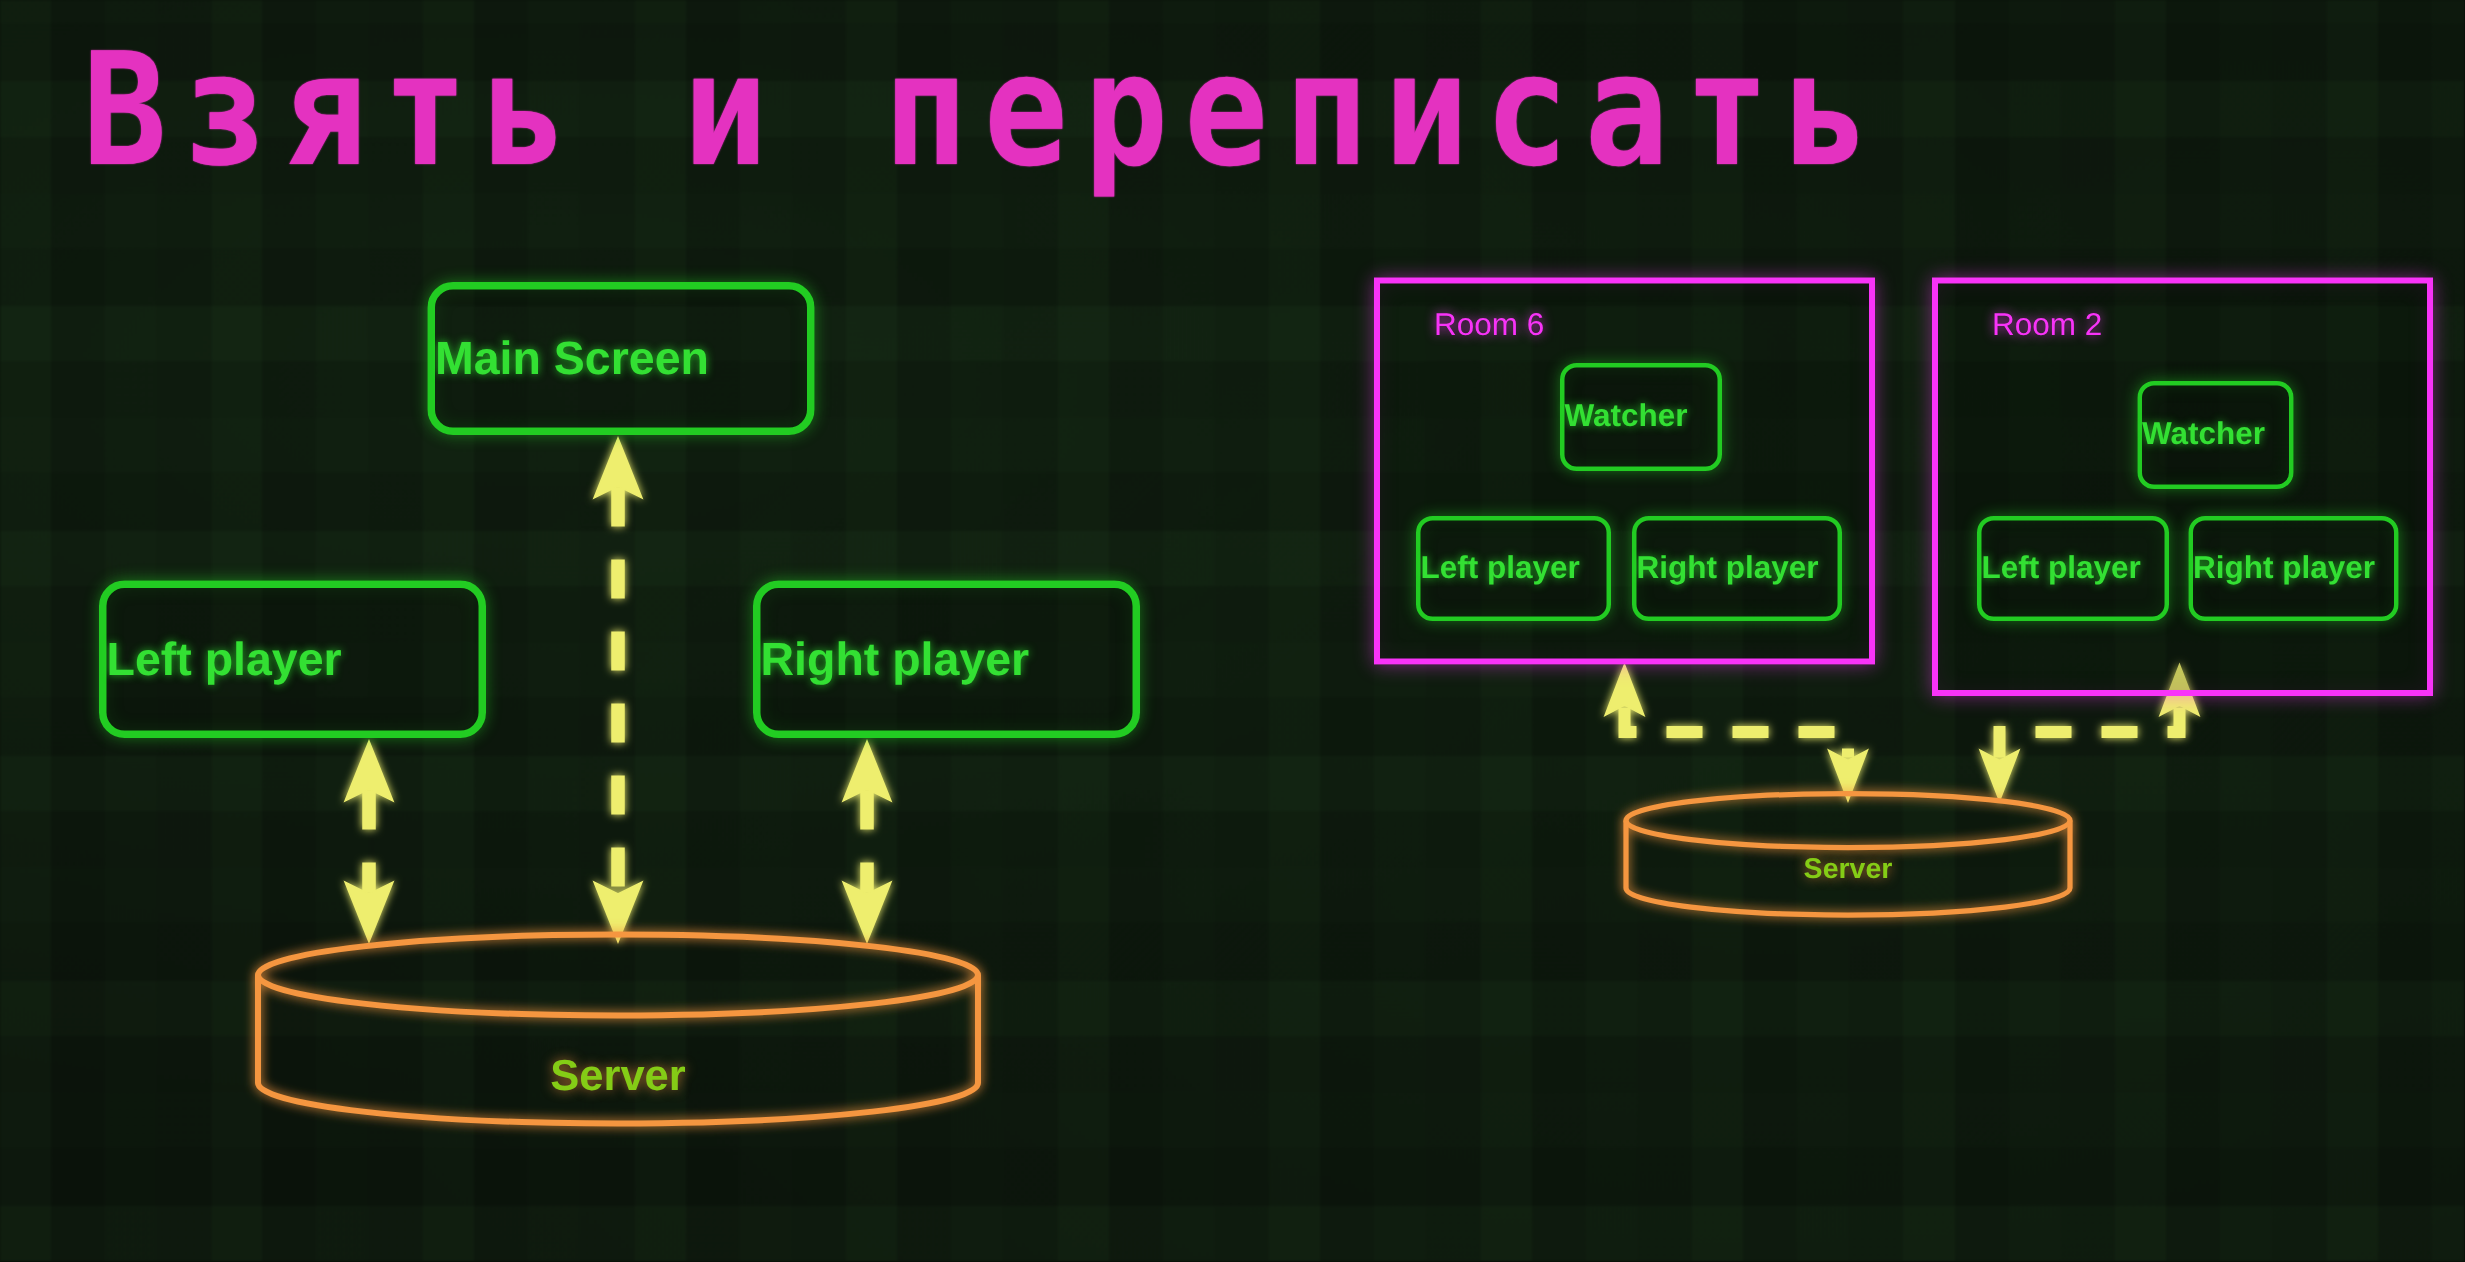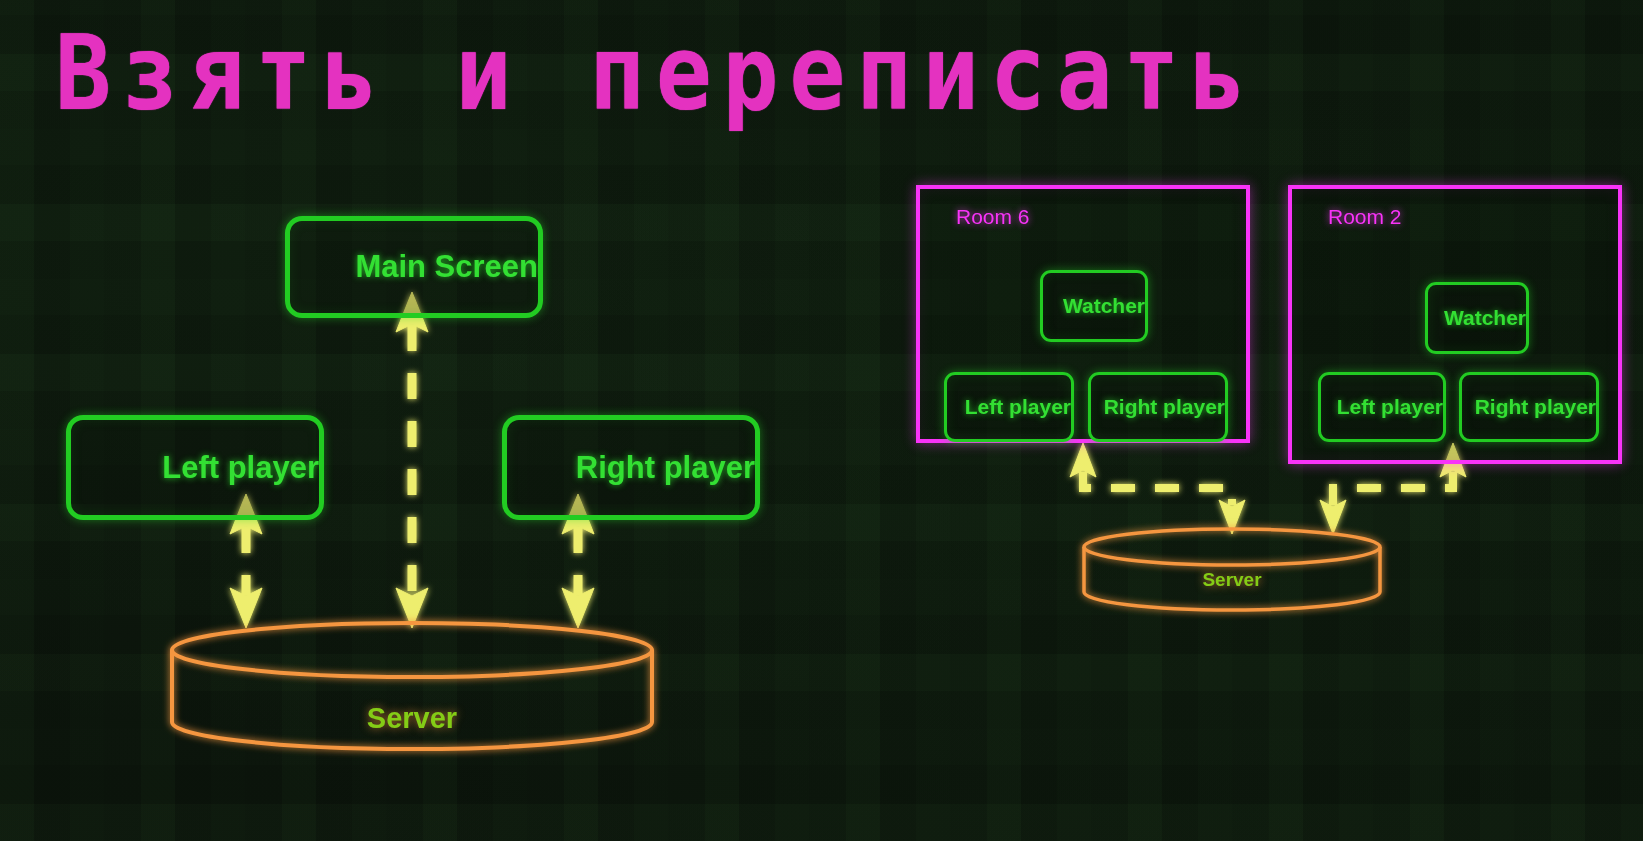--- a/index.html
+++ b/index.html
@@ -57,27 +57,26 @@
 
   
   #vector { position:absolute; inset:0; }
 
   
   .node {
     position:absolute;
     border:4px solid #22cc22;
     border-radius:14px;
     background:rgba(8,16,8,0.25);
-    display:flex; align-items:center; justify-content:flex-end;
+    display:flex; align-items:center; justify-content:flex-start;
     color:#33e033;
     font-weight:700;
     white-space:nowrap;
     box-shadow:0 0 10px rgba(40,220,40,.45), inset 0 0 12px rgba(25,140,25,.18);
     text-shadow:0 0 6px rgba(45,230,45,.75);
-    margin-top:28px;
   }
   .node.big  { font-size:31px; border-width:5px; border-radius:17px; }
   .node.small{ font-size:21px; border-width:3px; border-radius:11px; }
 
   
   .room {
     position:absolute;
     border:4px solid #f833f8;
     background:rgba(8,14,8,0.18);
     box-shadow:0 0 12px rgba(250,60,250,.45), inset 0 0 14px rgba(160,20,160,.10);

